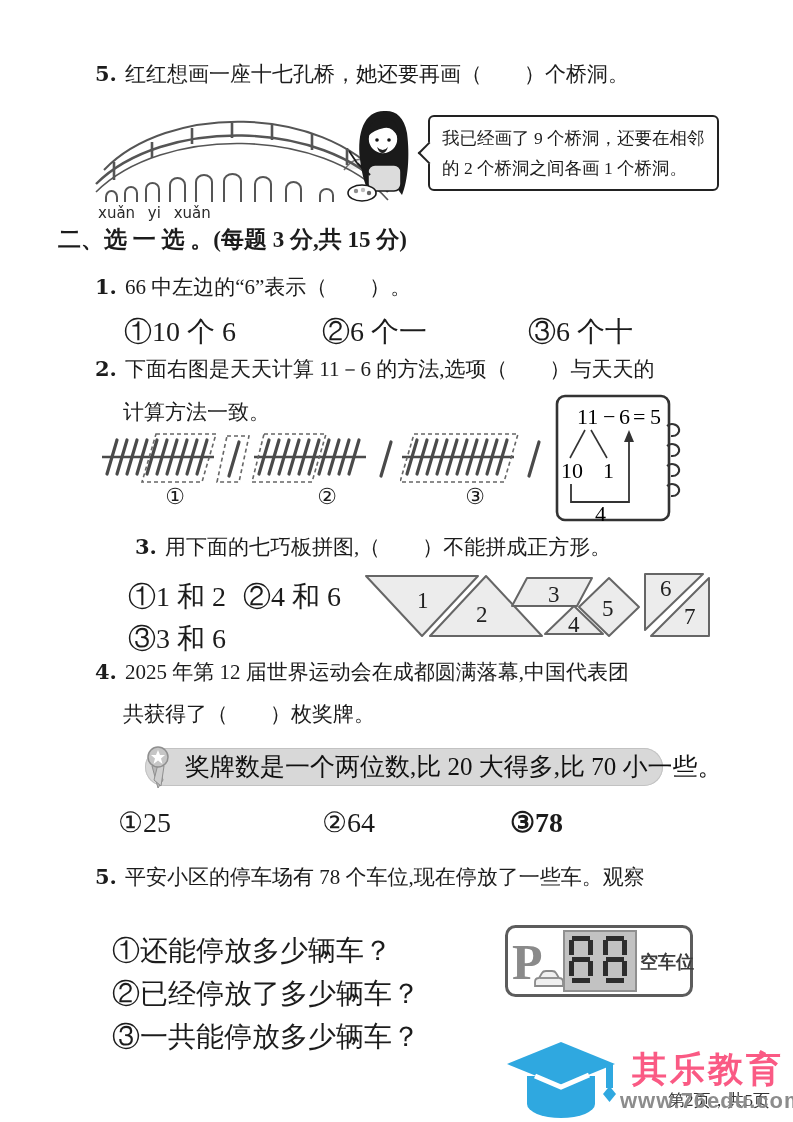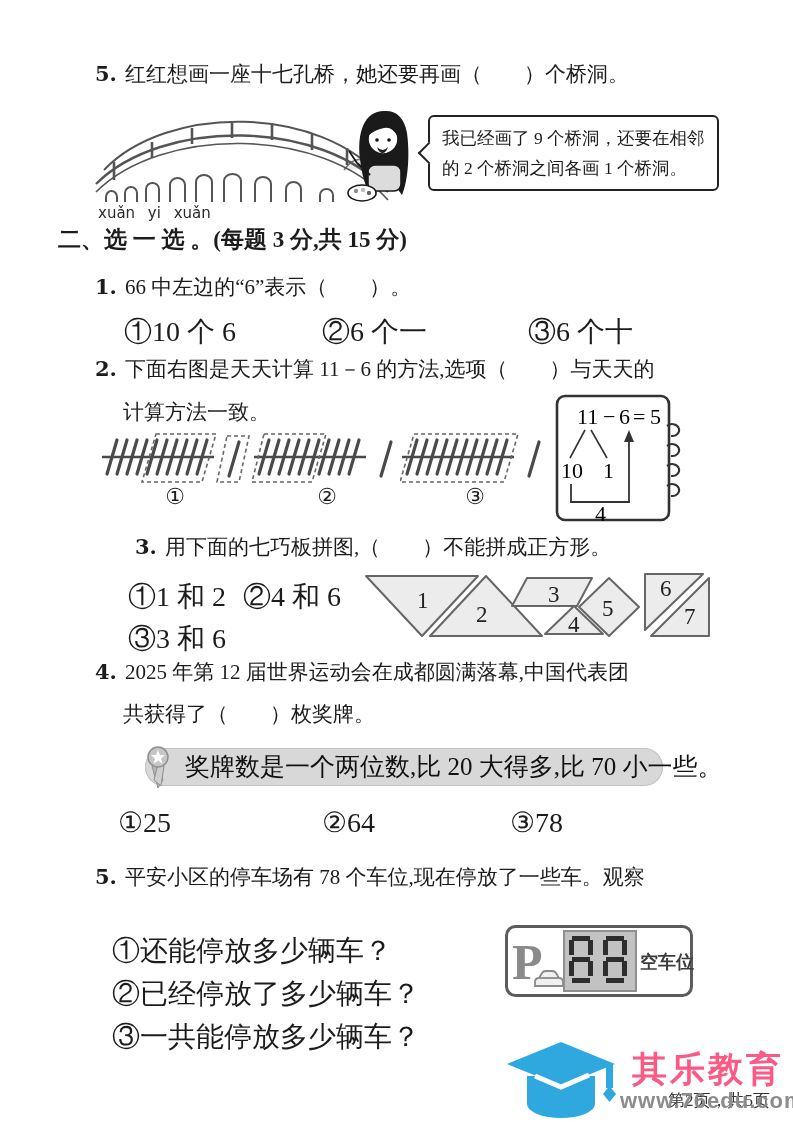--- a/index.html
+++ b/index.html
@@ -214,21 +214,21 @@
     <span>奖牌数是一个两位数,比 20 大得多,比 70 小一些。</span>
   </div>
   <svg class="abs" style="left:143px;top:744px;" width="30" height="46" viewBox="0 0 30 46">
     <polygon points="9,22 15,44 20,36 15,20" fill="#b8b8b8" stroke="#8f8f8f"></polygon>
     <polygon points="21,22 18,42 11,36 15,20" fill="#cfcfcf" stroke="#8f8f8f"></polygon>
     <circle cx="15" cy="13" r="10" fill="#c6c6c6" stroke="#8f8f8f" stroke-width="1.5"></circle>
     <polygon points="15,6 17,11 22,11 18,14.5 19.5,20 15,16.5 10.5,20 12,14.5 8,11 13,11" fill="#fff"></polygon>
   </svg>
   <span class="abs opt" style="left:118px;top:806px;">①25</span>
   <span class="abs opt" style="left:322px;top:806px;">②64</span>
-  <span class="abs opt" style="left:510px;top:806px;">③78</span>
+  <span class="abs opt" style="left:510px;top:806px;font-weight:bold;">③78</span>
 
   <div class="abs qline" style="left:95px;top:863px;text-align:center;">
     <span class="qnum">5.</span><span>平安小区的停车场有 78 个车位,现在停放了一些车。观察</span>
   </div>
   <span class="abs opt" style="left:112px;top:932px;">①还能停放多少辆车？</span>
   <span class="abs opt" style="left:112px;top:975px;">②已经停放了多少辆车？</span>
   <span class="abs opt" style="left:112px;top:1018px;">③一共能停放多少辆车？</span>
 
   <svg class="abs" style="left:504px;top:924px;" width="190" height="74" viewBox="0 0 190 74">
     <rect x="2.5" y="2.5" width="185" height="69" rx="9" fill="#fff" stroke="#5c5c5c" stroke-width="3"></rect>

